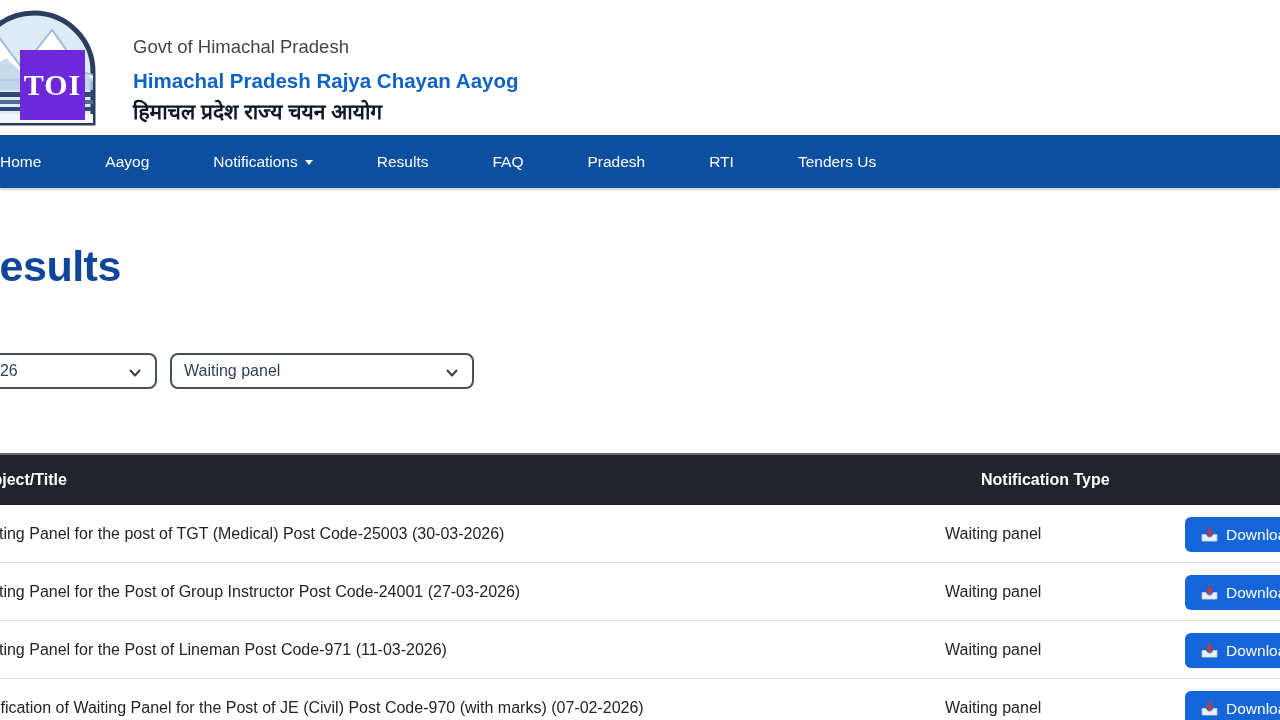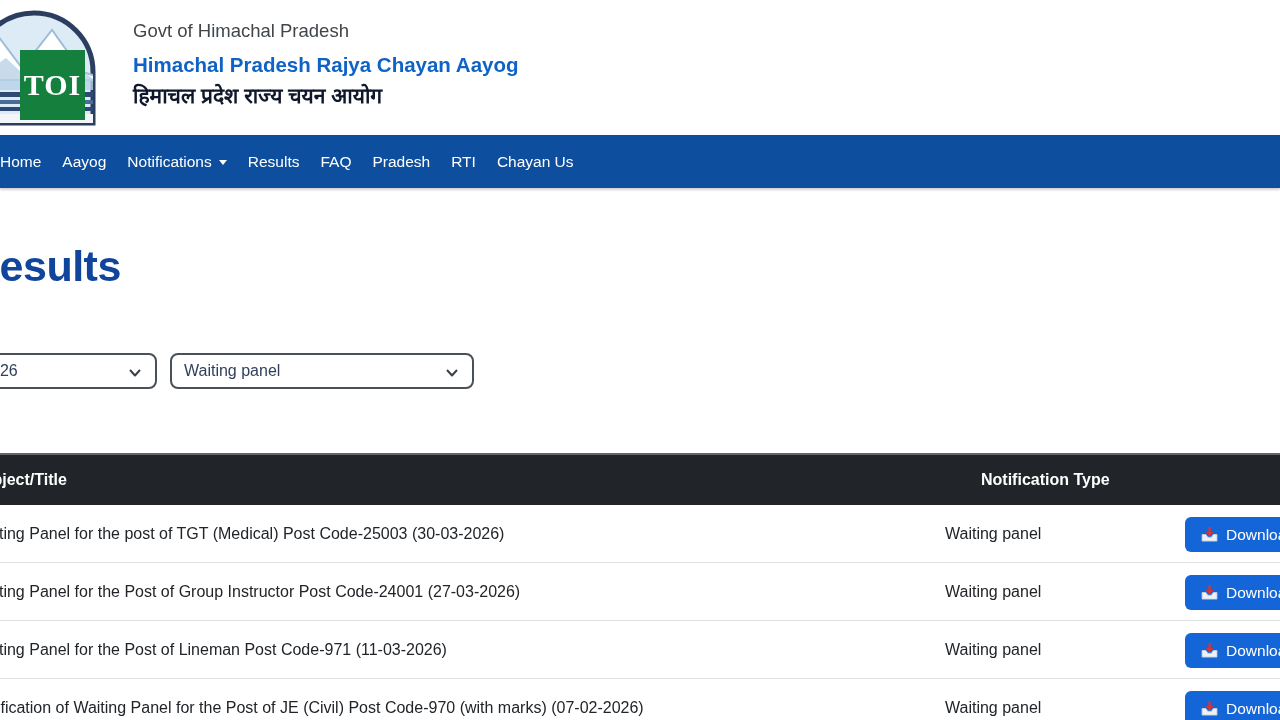--- a/index.html
+++ b/index.html
@@ -6,35 +6,35 @@
   html,body { overflow:hidden; background:#fff; }
   .screen {
     position:relative; width:1280px; height:720px; overflow:hidden;
     background:#ffffff; font-family:"Liberation Sans", sans-serif;
   }
 
   
   .logo-arch { position:absolute; left:-30px; top:6px; width:128px; height:122px; }
   .toi-box {
     position:absolute; left:20px; top:50px; width:65px; height:70px;
-    background:#15803d; display:flex; align-items:center; justify-content:center;
+    background:#6d28d9; display:flex; align-items:center; justify-content:center;
   }
   .toi-box span {
     font-family:"Liberation Serif", serif; font-weight:700; font-size:30px;
     color:#ffffff; letter-spacing:1px;
   }
-  .header-text { position:absolute; left:133px; top:20px; }
+  .header-text { position:absolute; left:133px; top:36px; }
   .govt-line  { font-size:18.5px; color:#41464b; margin-bottom:11px; }
   .org-en     { font-size:20.5px; font-weight:700; color:#0e63c5; margin-bottom:4px; }
   .org-hi     { font-size:21px;  font-weight:700; color:#0f172a; }
 
   
   .main-nav {
     position:absolute; left:0; top:135px; width:1280px; height:53px;
-    background:#0d4f9e; display:flex; align-items:center; gap:21px;
+    background:#0d4f9e; display:flex; align-items:center; gap:64px;
     box-shadow:0 2px 2px rgba(0,0,0,0.18);
   }
   .nav-item { color:#ffffff; font-size:15.5px; white-space:nowrap; cursor:pointer; }
   .caret-down {
     display:inline-block; width:0; height:0; margin-left:7px;
     border-left:4.5px solid transparent; border-right:4.5px solid transparent;
     border-top:5px solid #ffffff; vertical-align:middle;
   }
 
   
@@ -117,21 +117,21 @@
   </div>
 
   <div class="main-nav">
     <span class="nav-item">Home</span>
     <span class="nav-item">Aayog</span>
     <span class="nav-item"><span>Notifications</span><span class="caret-down"></span></span>
     <span class="nav-item">Results</span>
     <span class="nav-item">FAQ</span>
     <span class="nav-item">Pradesh</span>
     <span class="nav-item">RTI</span>
-    <span class="nav-item">Chayan Us</span>
+    <span class="nav-item">Tenders Us</span>
   </div>
 
   <div class="page-title">Results</div>
 
   <div class="select-box select-year">
     <span>2025-26</span>
     <svg class="select-chevron" width="14" height="14" viewBox="0 0 14 14">
         <path d="M2.5 4.5 L7 9.5 L11.5 4.5" fill="none" stroke="#3a4149" stroke-width="2" stroke-linecap="round" stroke-linejoin="round"></path>
       </svg>
   </div>

